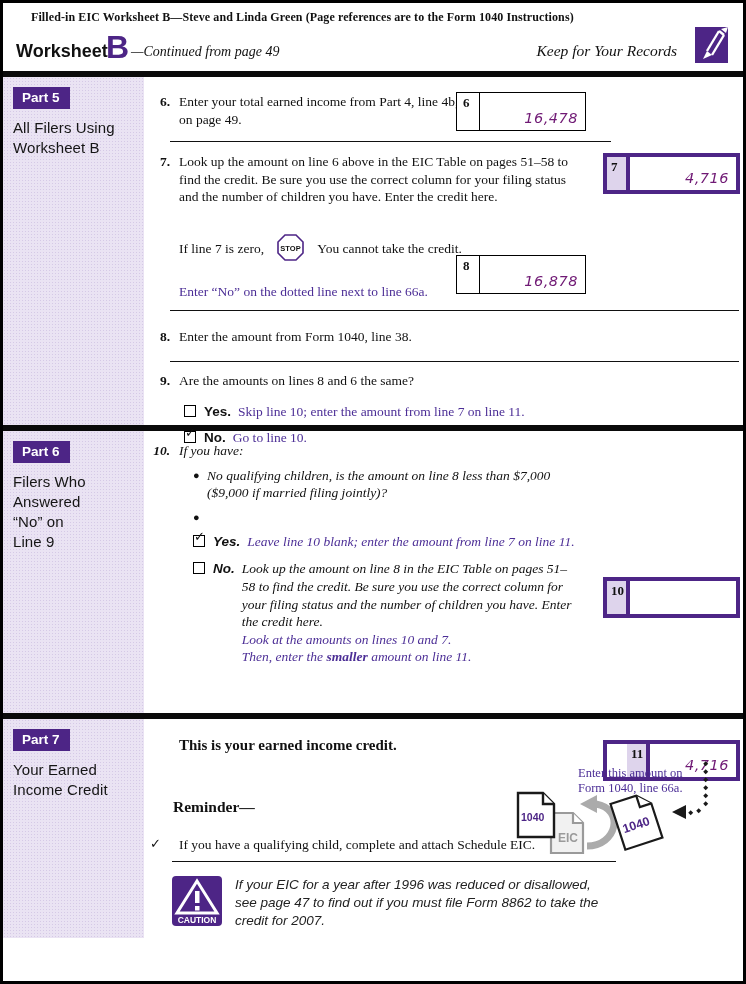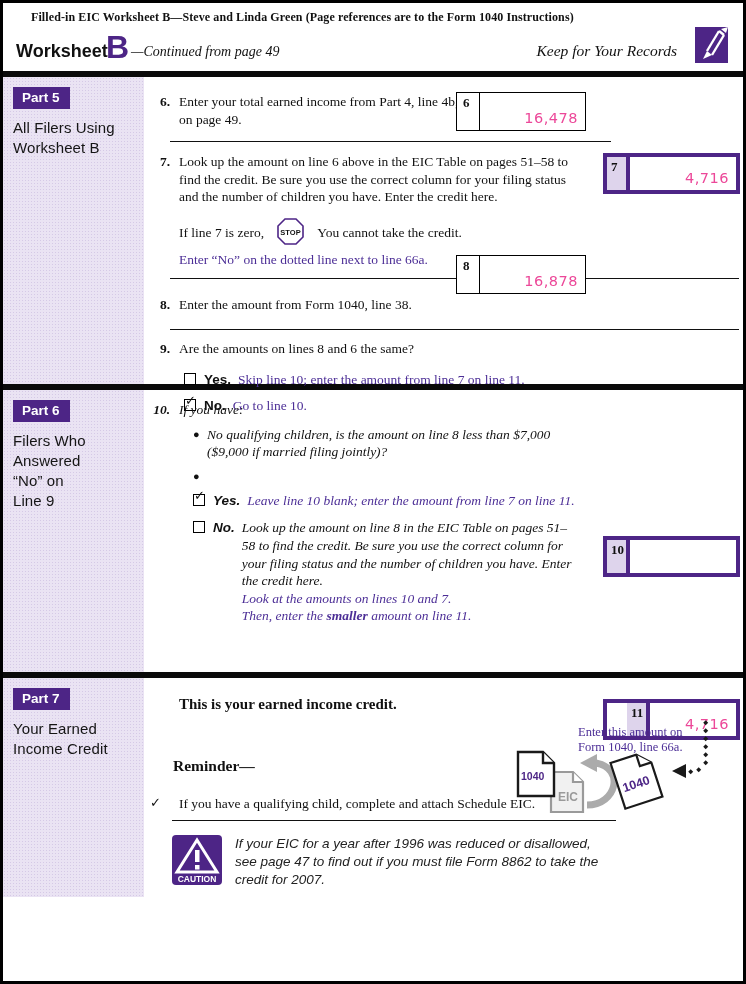--- a/index.html
+++ b/index.html
@@ -15,21 +15,21 @@
   }
   .ws-row { position:relative; height:40px; margin-top:6px; }
   .ws-word { font-family:"Liberation Sans", sans-serif; font-weight:bold; font-size:18px; position:absolute; left:13px; top:10px;}
   .ws-letter { font-family:"Liberation Sans", sans-serif; font-weight:bold; font-size:32px; color:#4d2586; position:absolute; left:103px; top:-2px;}
   .ws-cont { font-style:italic; font-size:14px; position:absolute; left:128px; top:13px; }
   .keep { font-style:italic; font-size:15.5px; position:absolute; right:66px; top:11px; }
   .pencil { position:absolute; right:14px; top:-6px; }
   .thick-bar { height:6px; background:#0a0a0a; margin:0 0px; }
 
   .part { display:flex; position:relative; }
-  .part.p5 { height:307px; }
+  .part.p5 { height:348px; }
   .part.p6 { height:282px; }
   .part.p7 { height:219px; }
   .side {
     width:141px; flex:0 0 141px; background-color:#eae3f3;
     background-image:radial-gradient(#d5c9e6 0.8px, transparent 0.9px);
     background-size:3px 3px; padding:10px 0 0 10px;
   }
   .badge {
     display:inline-block; background:#4d2586; color:#fff;
     font-family:"Liberation Sans", sans-serif; font-weight:bold; font-size:13.5px;
@@ -45,31 +45,31 @@
   .lnum { width:26px; flex:0 0 26px; text-align:right; font-weight:bold; margin-right:9px; }
   .ltext { }
   .rule { border-top:1.6px solid #111; }
   .amount-box { position:absolute; display:flex; background:#fff; }
   .amount-box.blk { border:1.6px solid #000; width:130px; height:39px; }
   .amount-box.blk .abnum { width:23px; border-right:1.6px solid #000; font-weight:bold; font-size:13px; padding:2px 0 0 6px; }
   .amount-box.ppl { border:4px solid #4d2586; width:137px; height:41px; }
   .amount-box.ppl .abnum { width:23px; border-right:4px solid #4d2586; background:#ded4ec; font-weight:bold; font-size:13px; padding:2px 0 0 4px; }
   .abval {
     flex:1; display:flex; align-items:flex-end; justify-content:flex-end;
-    padding:0 7px 2px 0; font-family:"DejaVu Sans", sans-serif; 
-    font-size:14.5px; letter-spacing:0.5px; color:#ec4899;
+    padding:0 7px 2px 0; font-family:"DejaVu Sans", sans-serif; font-style:italic;
+    font-size:14.5px; letter-spacing:0.5px; color:#701a75;
   }
   .ppltext { color:#4c2e96; }
   .chk-row { display:flex; align-items:flex-start; margin-left:40px; }
   .cbox { position:relative; width:12px; height:12px; border:1.6px solid #000; flex:0 0 12px; margin:2px 8px 0 0; background:#fff; }
   .cbox .tick { position:absolute; left:0px; top:-7px; font-family:"DejaVu Sans", sans-serif; font-size:13px; color:#111; }
   .yn { font-family:"Liberation Sans", sans-serif; font-weight:bold; font-size:13.5px; margin-right:7px; }
   .bullet-row { display:flex; margin:7px 0 0 14px; }
   .bullet-dot { flex:0 0 14px; font-size:11px; padding-top:1px; }
-  .stop-inline { display:inline-block; vertical-align:middle; margin:0 8px;text-decoration:underline; }
+  .stop-inline { display:inline-block; vertical-align:middle; margin:16px 8px;text-decoration:underline; }
   .caution-text { font-family:"Liberation Sans", sans-serif; font-style:italic; font-size:13.5px; line-height:1.32; color:#222; }
   .note-1040 { position:absolute; color:#4c2e96; font-size:12.5px; line-height:1.2; white-space:pre-line; }
   .gfx { position:absolute; pointer-events:none; }
 </style>
 </head>
 <body>
 
 <div class="page">
 
   <div class="doc-title">Filled-in EIC Worksheet B—Steve and Linda Green (Page references are to the Form 1040 Instructions)</div>

